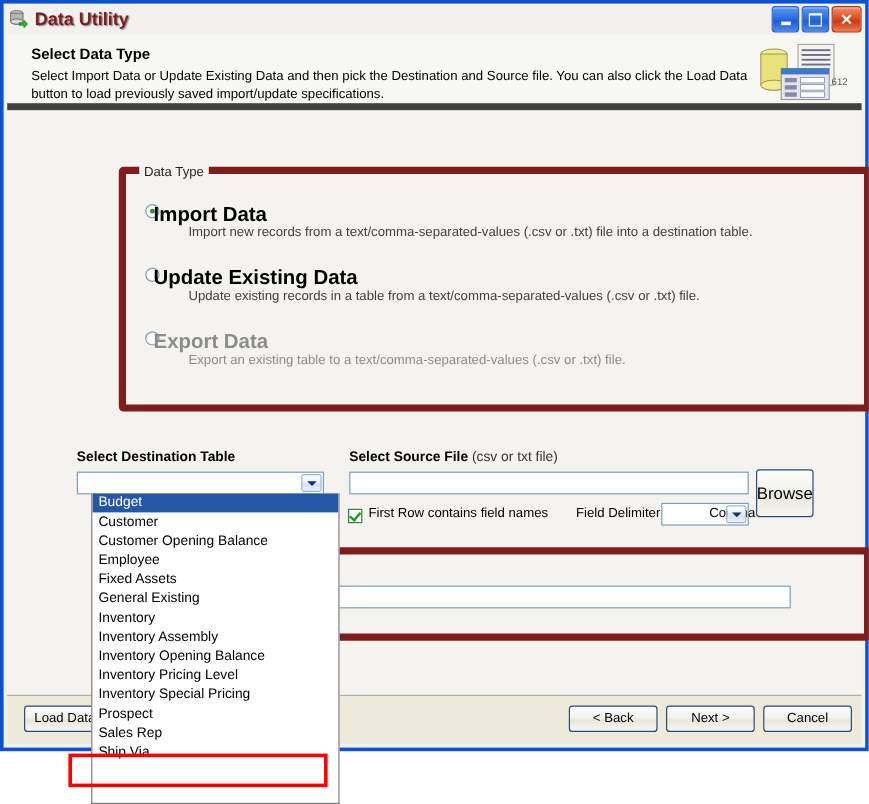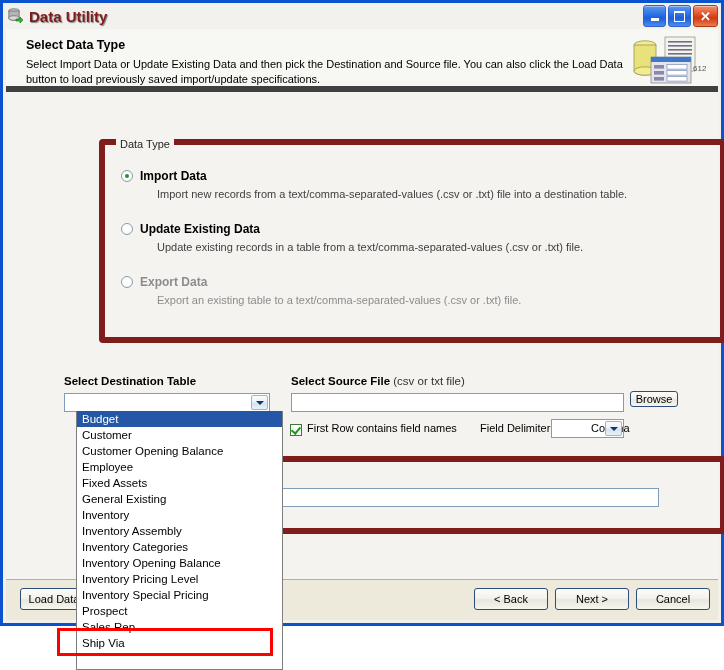--- a/index.html
+++ b/index.html
@@ -78,21 +78,21 @@
   .radio-row{position:absolute;}
   .radio-btn{
     position:absolute;left:0;top:1px;width:12px;height:12px;border-radius:50%;
     border:1px solid #8A9BAE;background:radial-gradient(circle at 40% 35%,#fff 0%,#fdfdfd 55%,#EDEFF2 100%);
     box-sizing:border-box;
   }
   .radio-btn.checked::after{
     content:"";position:absolute;left:3px;top:3px;width:4px;height:4px;border-radius:50%;
     background:#1C9A1C;
   }
-  .radio-label{position:absolute;left:19px;top:0px;font-weight:bold;font-size:12px;color:#000;white-space:nowrap;}
+  .radio-label{position:absolute;left:7px;top:0px;font-weight:bold;font-size:17px;color:#000;white-space:nowrap;}
   .radio-desc{position:absolute;left:36px;top:19px;font-size:11px;color:#404040;white-space:nowrap;}
   .radio-label.disabled,.radio-desc.disabled{color:#8C8C8C;}
 
   
   .section-label{position:absolute;font-weight:bold;font-size:11.5px;color:#000;}
   .sub-note{font-weight:normal;color:#333;}
 
   
   #dest-combo{
     position:absolute;left:58px;top:301px;width:206px;height:19px;
@@ -105,24 +105,24 @@
     display:flex;align-items:center;justify-content:center;
   }
   .chev{width:0;height:0;border-left:4px solid transparent;border-right:4px solid transparent;border-top:4px solid #17365D;}
 
   
   #src-input{
     position:absolute;left:285px;top:301px;width:333px;height:19px;
     border:1px solid #7E9DB9;background:#fff;box-sizing:border-box;
   }
   #browse-btn{
-    position:absolute;left:624px;top:299px;width:48px;height:16px;
+    position:absolute;left:624px;top:299px;width:48px;height:40px;
     border:1px solid #2C4C7C;border-radius:3px;box-sizing:border-box;
     background:linear-gradient(to bottom,#FCFCFB 0%,#F3F2EC 45%,#E9E7DC 55%,#F6F5F0 100%);
-    display:flex;align-items:center;justify-content:center;font-size:11px;
+    display:flex;align-items:center;justify-content:center;font-size:14px;
   }
   #firstrow-check{position:absolute;left:284px;top:332px;width:12px;height:12px;border:1px solid #3B7A3B;background:#fff;box-sizing:border-box;}
   #firstrow-check::after{content:"";position:absolute;left:2px;top:0px;width:4px;height:7px;border:solid #1C9A1C;border-width:0 2px 2px 0;transform:rotate(40deg);}
   #firstrow-label{position:absolute;left:301px;top:330px;font-size:11px;color:#000;}
   #delim-label{position:absolute;left:474px;top:330px;font-size:11px;color:#000;}
   #delim-combo{
     position:absolute;left:545px;top:327px;width:73px;height:19px;
     border:1px solid #7E9DB9;background:#fff;box-sizing:border-box;
   }
   #delim-combo .val{position:absolute;left:3px;top:2px;font-size:11px;margin-left:36px;}
@@ -296,21 +296,20 @@
 
 <div id="dropdown">
     <div class="dd-item selected">Budget</div>
     <div class="dd-item">Customer</div>
     <div class="dd-item">Customer Opening Balance</div>
     <div class="dd-item">Employee</div>
     <div class="dd-item">Fixed Assets</div>
     <div class="dd-item">General Existing</div>
     <div class="dd-item">Inventory</div>
     <div class="dd-item">Inventory Assembly</div>
-    <div class="dd-item">Inventory Categories</div>
     <div class="dd-item">Inventory Opening Balance</div>
     <div class="dd-item">Inventory Pricing Level</div>
     <div class="dd-item">Inventory Special Pricing</div>
     <div class="dd-item">Prospect</div>
     <div class="dd-item">Sales Rep</div>
     <div class="dd-item">Ship Via</div>
   </div>
 
 <div id="annot"></div>
 

